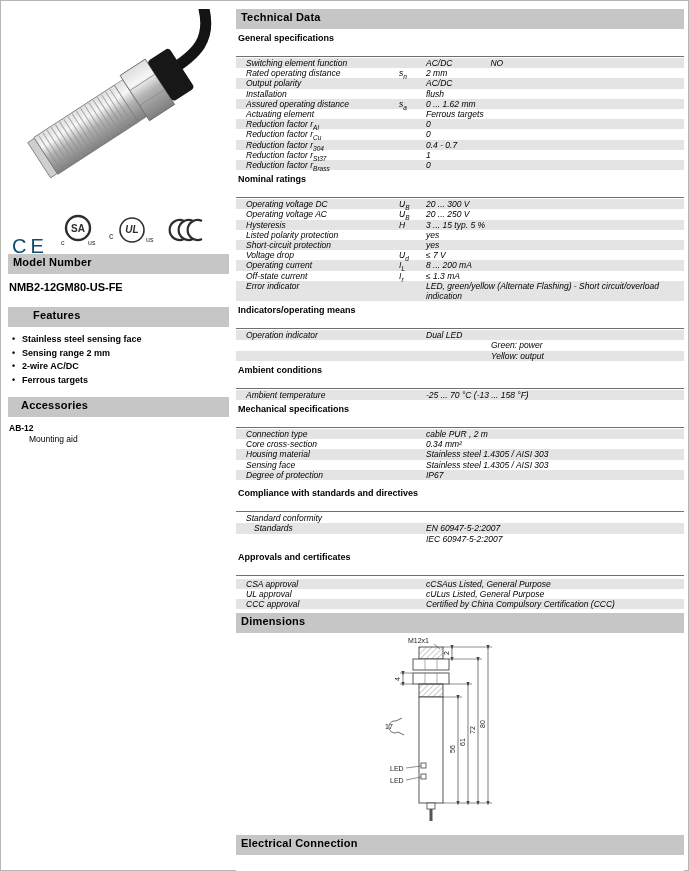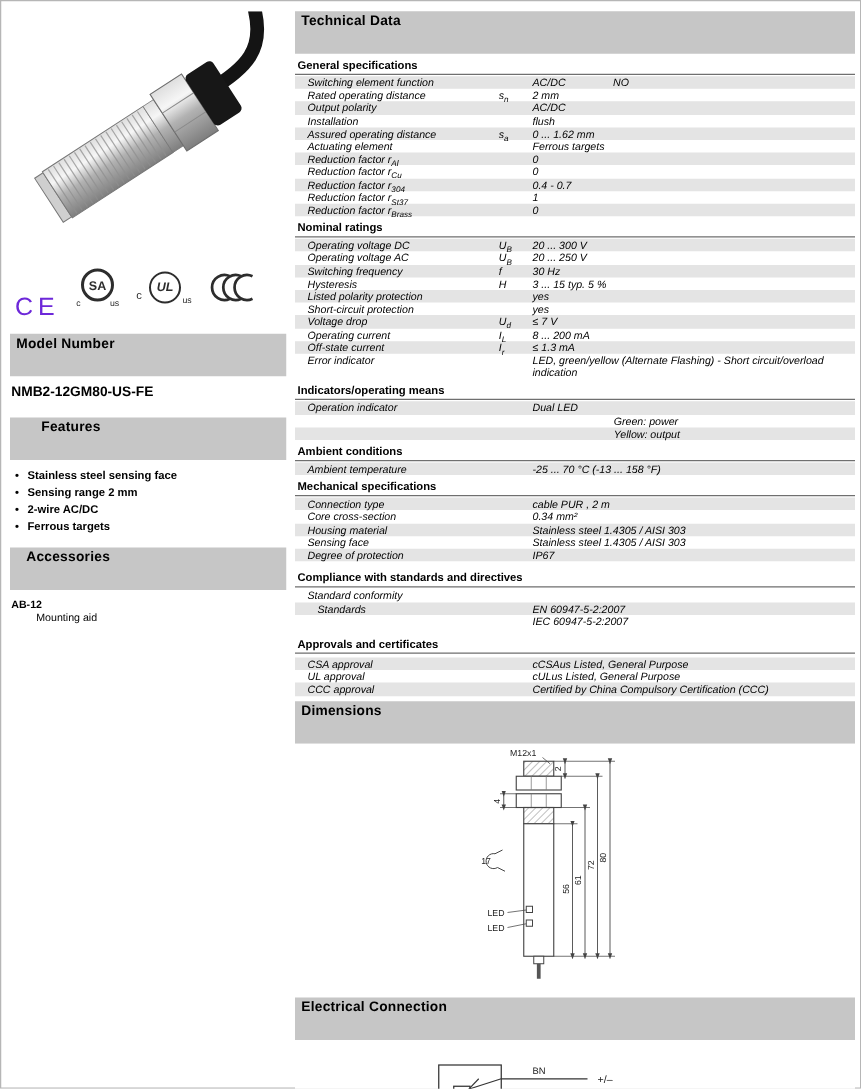--- a/index.html
+++ b/index.html
@@ -10,43 +10,43 @@
   }
   .page { position:absolute; inset:0; border:1px solid #b6b6b6; background:#fff; }
 
   
   .left-col  { position:absolute; left:7px;  top:8px; width:221px; }
   .right-col { position:absolute; left:235px; top:8px; width:448px; }
 
   
   .bar {
     background:#c6c6c6; font-weight:bold; font-size:11px;
-    height:34px; line-height:16px; padding:0 5px; letter-spacing:.2px;
+    height:20px; line-height:16px; padding:0 5px; letter-spacing:.2px;
   }
 
   
   .photo-wrap { width:221px; height:190px; overflow:hidden; }
   .logos { display:flex; align-items:center; gap:10px; margin:12px 0 0 4px; height:38px; }
-  .ce-text { font-size:20px; letter-spacing:4px; color:#6d28d9; font-weight:400;margin-top:32px; }
-  .model-bar { margin-top:18px; }
+  .ce-text { font-size:20px; letter-spacing:4px; color:#0c4a6e; font-weight:400;margin-top:32px; }
+  .model-bar { margin-top:5px; }
   .model-number { font-size:11px; font-weight:bold; margin:7px 0 0 1px; }
   .features-bar { margin-top:14px;padding-left:25px; }
   .features-list { list-style:none; margin:6px 0 0 4px; }
   .features-list li { font-size:9px; font-weight:bold; line-height:13.5px; display:flex; }
   .features-list .dot { width:10px; flex:none; }
   .acc-bar { margin-top:10px;padding-left:13px; }
   .acc-name { font-size:8.5px; font-weight:bold; margin:6px 0 0 1px; }
   .acc-desc { font-size:8.5px; margin:1px 0 0 1px;padding-left:20px; }
 
   
   .sec { margin-top:3px; }
   .sec.gap { margin-top:7px; }
   .sec-title {
     font-weight:bold; font-size:9px; line-height:11px;
-    border-bottom:1px solid #6f6f6f; padding:1px 0 1px 2px; margin-bottom:1px;
+    border-bottom:1px solid #6f6f6f; padding:1px 0 12px 2px; margin-bottom:1px;
   }
   .rows .trow { display:flex; font-size:8.5px; line-height:10.2px; min-height:10.2px;font-style:italic; }
   .rows .trow:nth-child(odd)  { background:#e4e4e4; }
   .rows.stripe-even .trow:nth-child(odd)  { background:transparent; }
   .rows.stripe-even .trow:nth-child(even) { background:#e4e4e4; }
   .lbl { width:163px; padding-left:10px; flex:none; }
   .lbl.lbl-indent { padding-left:18px; }
   .sym { width:27px; flex:none; }
   .val { flex:1; padding-right:3px; }
   .val.val-indent { padding-left:65px; }
@@ -245,25 +245,20 @@
         <span class="sym"><span>U</span><sub>B</sub></span>
         <span class="val"><span>20 ... 300 V</span></span>
       </div>
 
       <div class="trow">
         <span class="lbl"><span>Operating voltage AC</span><sub></sub></span>
         <span class="sym"><span>U</span><sub>B</sub></span>
         <span class="val"><span>20 ... 250 V</span></span>
       </div>
 
-      <div class="trow">
-        <span class="lbl"><span>Switching frequency</span><sub></sub></span>
-        <span class="sym"><span>f</span><sub></sub></span>
-        <span class="val"><span>30 Hz</span></span>
-      </div>
 
       <div class="trow">
         <span class="lbl"><span>Hysteresis</span><sub></sub></span>
         <span class="sym"><span>H</span><sub></sub></span>
         <span class="val"><span>3 ... 15  typ. 5  %</span></span>
       </div>
 
       <div class="trow">
         <span class="lbl"><span>Listed polarity protection</span><sub></sub></span>
         <span class="sym"><span></span><sub></sub></span>

